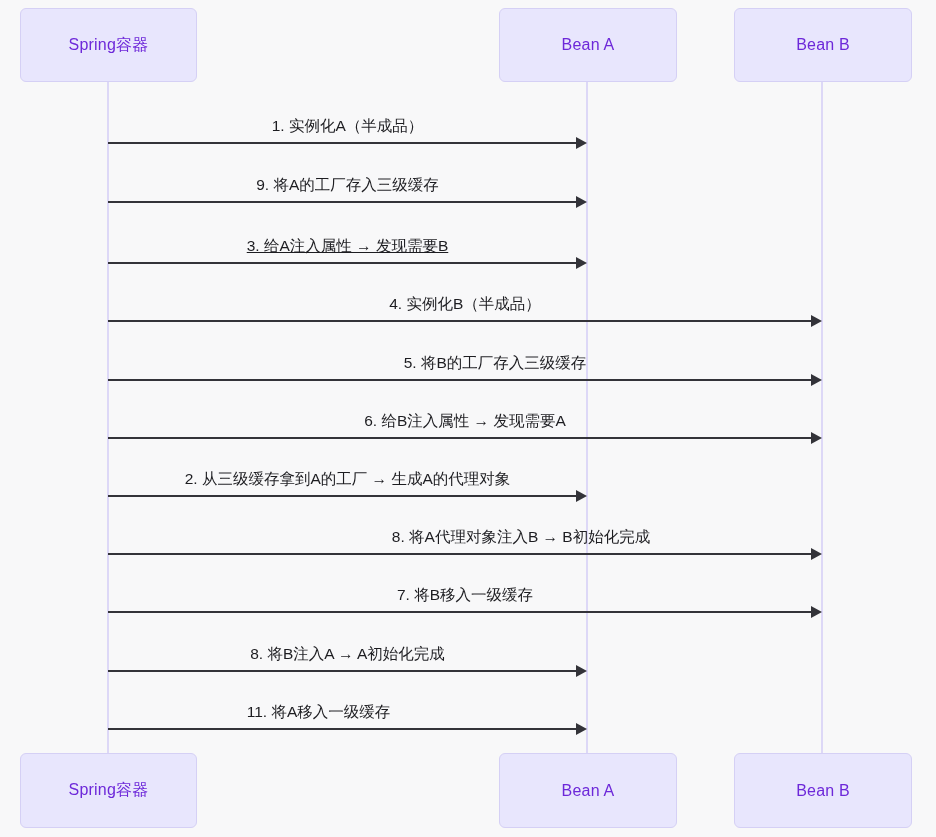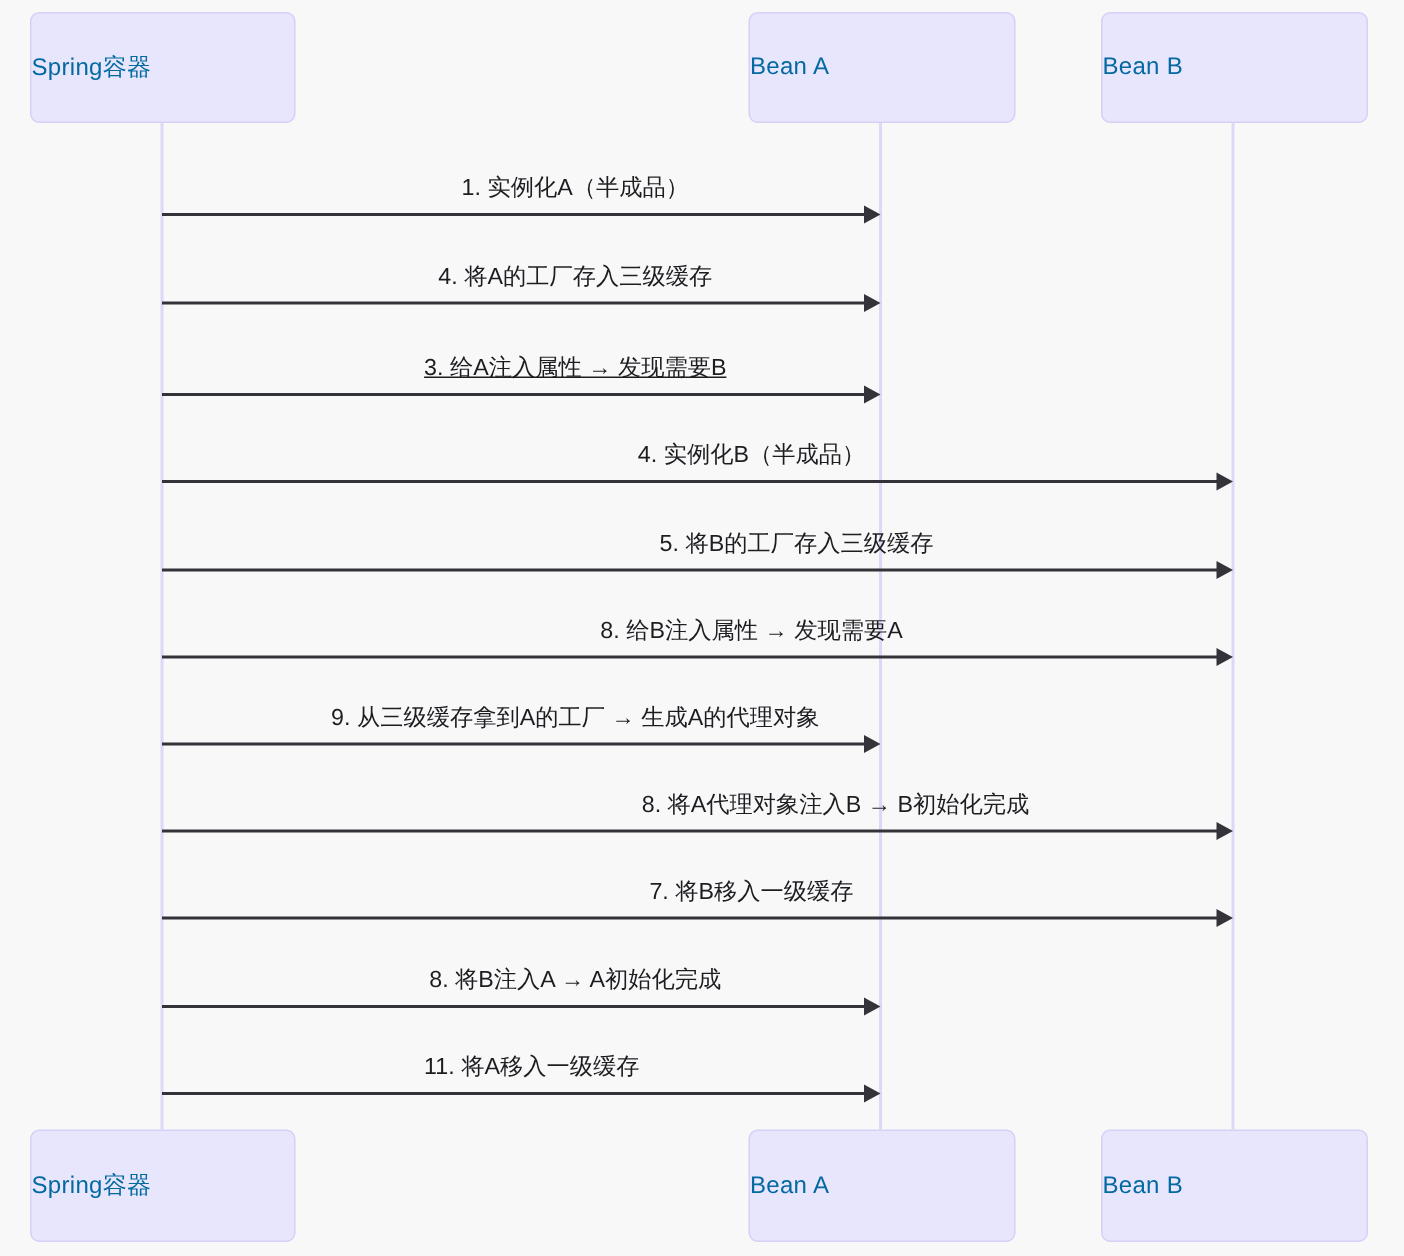--- a/index.html
+++ b/index.html
@@ -22,22 +22,23 @@
 
   
   .participant-box {
     position: absolute;
     box-sizing: border-box;
     background: #e8e6fd;
     border: 1px solid #d5d0f5;
     border-radius: 6px;
     display: flex;
     align-items: center;
+    justify-content: center;
     font-size: 16px;
-    color: #0369a1;
+    color: #6d28d9;
     letter-spacing: .2px;
   }
 
   
   .lifeline {
     position: absolute;
     width: 2px;
     background: #ddd8f7;
   }
 
@@ -63,21 +64,20 @@
     border-left: 11px solid #333339;
   }
   .msg-label {
     position: absolute;
     bottom: 6px;
     text-align: center;
     font-size: 15.5px;
     color: #1d1d21;
     white-space: nowrap;
     line-height: 20px;
-    padding-left: 36px;
   }
 </style>
 </head>
 <body>
 
 <div id="diagram">
 
   <div id="lifelines">
       <div class="lifeline" style="left: 107px; top: 82px; height: 671px;"></div>
       <div class="lifeline" style="left: 586px; top: 82px; height: 671px;"></div>
@@ -98,46 +98,46 @@
 
   <div id="messages">
       <div class="message" style="left: 108px; top: 142px; width: 479px;">
         <div class="msg-line" style="width: 469px;"></div>
         <div class="msg-head" style="left: 468px;"></div>
         <div class="msg-label" style="left: 0px; width: 479px;">1. 实例化A（半成品）</div>
       </div>
       <div class="message" style="left: 108px; top: 201px; width: 479px;">
         <div class="msg-line" style="width: 469px;"></div>
         <div class="msg-head" style="left: 468px;"></div>
-        <div class="msg-label" style="left: 0px; width: 479px;">4. 将A的工厂存入三级缓存</div>
+        <div class="msg-label" style="left: 0px; width: 479px;">9. 将A的工厂存入三级缓存</div>
       </div>
       <div class="message" style="left: 108px; top: 262px; width: 479px;">
         <div class="msg-line" style="width: 469px;"></div>
         <div class="msg-head" style="left: 468px;"></div>
         <div class="msg-label" style="left: 0px; width: 479px; text-decoration: underline;">3. 给A注入属性 → 发现需要B</div>
       </div>
       <div class="message" style="left: 108px; top: 320px; width: 714px;">
         <div class="msg-line" style="width: 704px;"></div>
         <div class="msg-head" style="left: 703px;"></div>
         <div class="msg-label" style="left: 0px; width: 714px;">4. 实例化B（半成品）</div>
       </div>
       <div class="message" style="left: 108px; top: 379px; width: 714px;">
         <div class="msg-line" style="width: 704px;"></div>
         <div class="msg-head" style="left: 703px;"></div>
         <div class="msg-label" style="left: 0px; width: 774px;">5. 将B的工厂存入三级缓存</div>
       </div>
       <div class="message" style="left: 108px; top: 437px; width: 714px;">
         <div class="msg-line" style="width: 704px;"></div>
         <div class="msg-head" style="left: 703px;"></div>
-        <div class="msg-label" style="left: 0px; width: 714px;">8. 给B注入属性 → 发现需要A</div>
+        <div class="msg-label" style="left: 0px; width: 714px;">6. 给B注入属性 → 发现需要A</div>
       </div>
       <div class="message" style="left: 108px; top: 495px; width: 479px;">
         <div class="msg-line" style="width: 469px;"></div>
         <div class="msg-head" style="left: 468px;"></div>
-        <div class="msg-label" style="left: 0px; width: 479px;">9. 从三级缓存拿到A的工厂 → 生成A的代理对象</div>
+        <div class="msg-label" style="left: 0px; width: 479px;">2. 从三级缓存拿到A的工厂 → 生成A的代理对象</div>
       </div>
       <div class="message" style="left: 108px; top: 553px; width: 714px;">
         <div class="msg-line" style="width: 704px;"></div>
         <div class="msg-head" style="left: 703px;"></div>
         <div class="msg-label" style="left: 0px; width: 826px;">8. 将A代理对象注入B → B初始化完成</div>
       </div>
       <div class="message" style="left: 108px; top: 611px; width: 714px;">
         <div class="msg-line" style="width: 704px;"></div>
         <div class="msg-head" style="left: 703px;"></div>
         <div class="msg-label" style="left: 0px; width: 714px;">7. 将B移入一级缓存</div>

